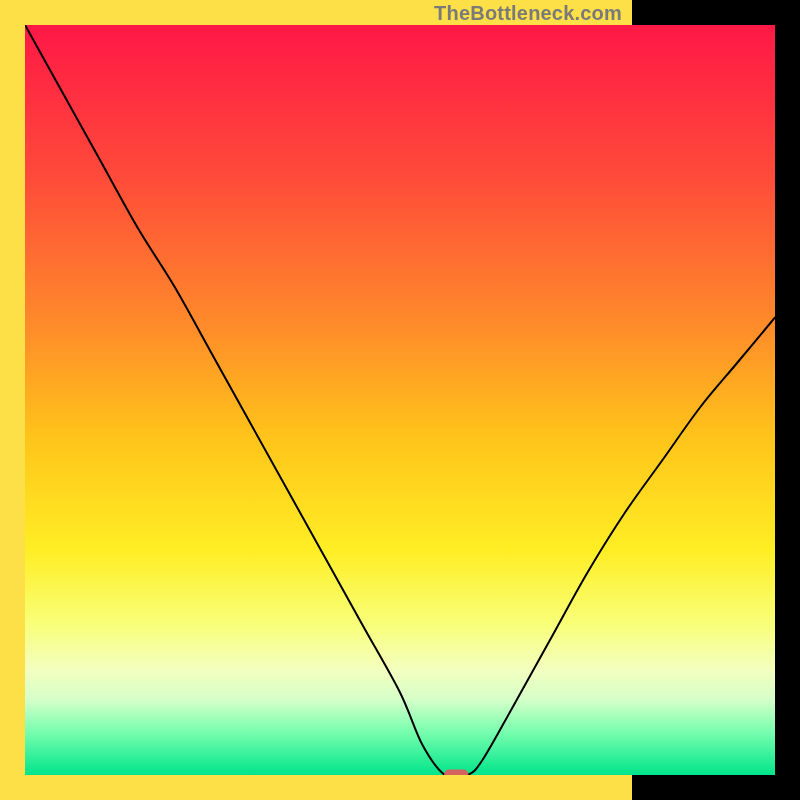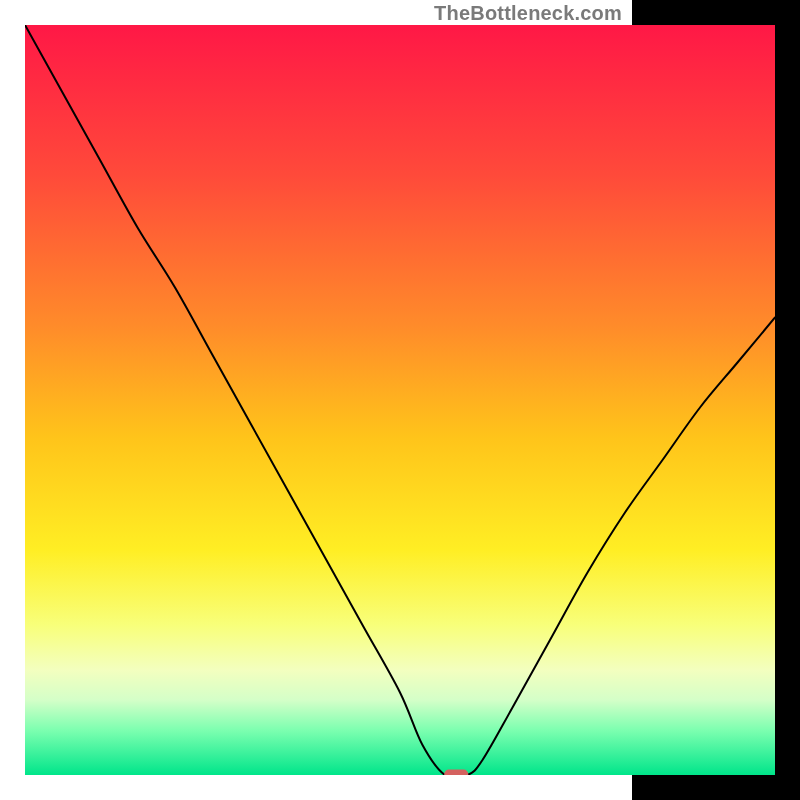--- a/index.html
+++ b/index.html
@@ -8,21 +8,21 @@
     width: 800px;
     height: 800px;
     background: #000;
     overflow: hidden;
     font-family: Arial, Helvetica, sans-serif;
   }
   .frame {
     position: relative;
     width: 632px;
     height: 800px;
-    background: #ffffff;
+    background: #fde047;
   }
   .watermark {
     position: absolute;
     top: 2px;
     right: 10px;
     font-size: 20px;
     font-weight: 600;
     color: #7a7a7a;
     letter-spacing: 0.2px;
     z-index: 20;

